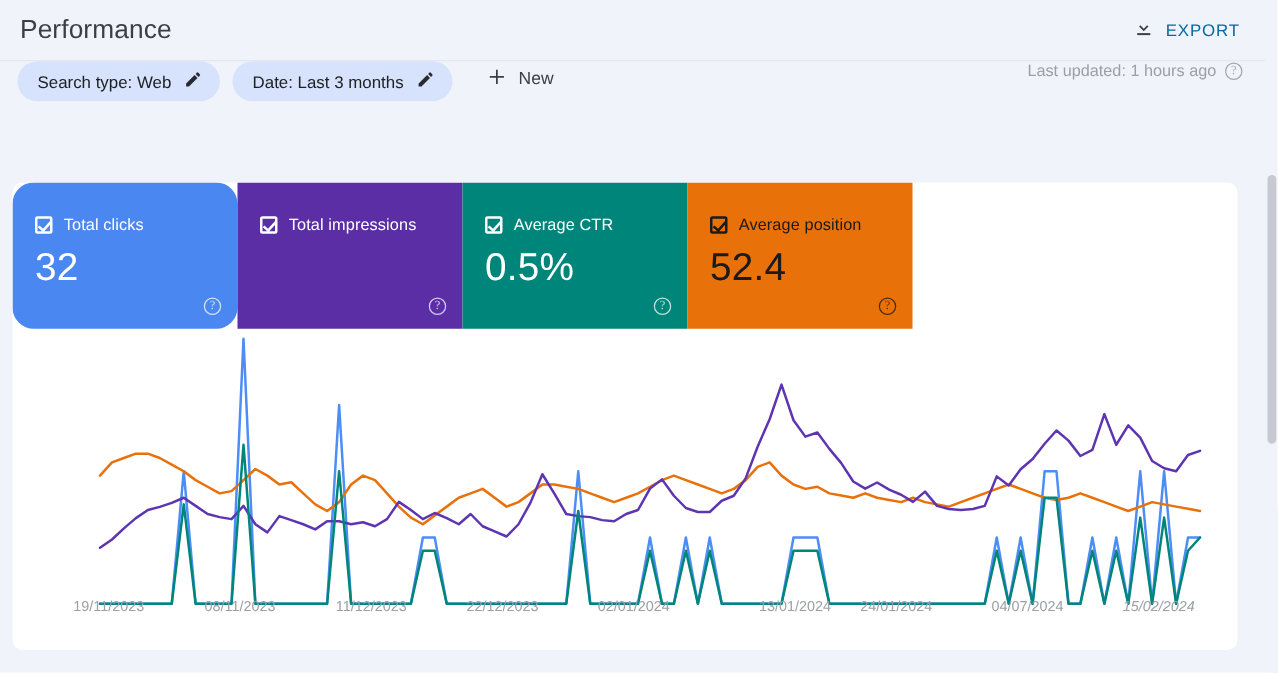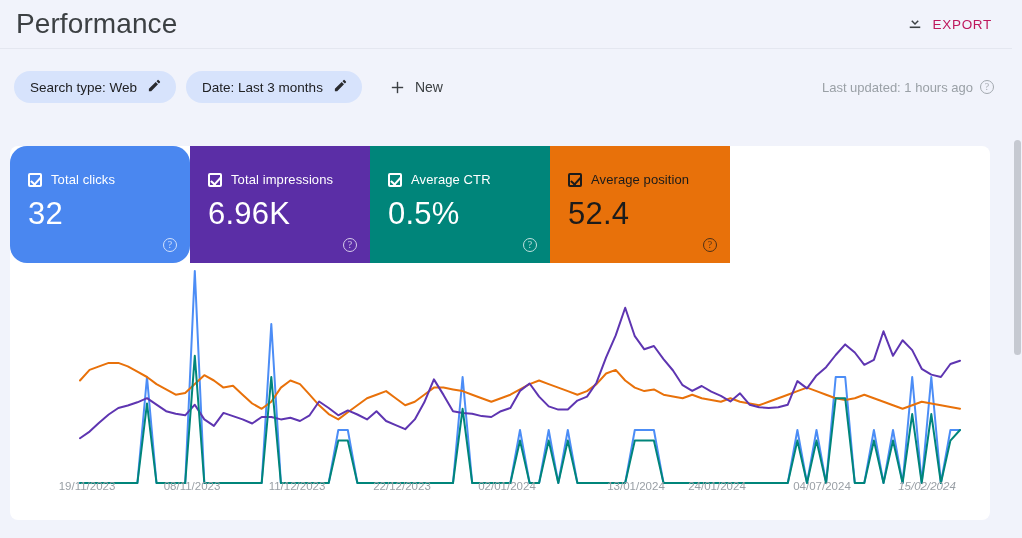--- a/index.html
+++ b/index.html
@@ -21,48 +21,48 @@
     left: 0; top: 0;
     width: 1012px;
     height: 49px;
     display: flex;
     align-items: center;
     justify-content: space-between;
     padding: 0 18px 0 16px;
     border-bottom: 1px solid #e4e7f0;
   }
   #page-title {
-    font-size: 28px;
+    font-size: 21px;
     font-weight: 400;
     color: #3c4043;
     letter-spacing: 0.1px;
   }
   #export-button {
     display: flex;
     align-items: center;
     gap: 9px;
     cursor: pointer;
     padding: 4px 2px;
   }
   #export-button .label {
     font-size: 13.5px;
     letter-spacing: 0.7px;
-    color: #be185d;
+    color: #0369a1;
     font-weight: 400;
   }
   .dl-icon { display: block; }
 
   
   #filter-bar {
     position: absolute;
     left: 0; top: 49px;
     width: 1012px;
     height: 76px;
     display: flex;
-    align-items: center;
+    align-items: flex-start;
     padding: 0 18px 0 14px;
   }
   .chip {
     display: flex;
     align-items: center;
     gap: 10px;
     background: #d7e3fc;
     border-radius: 18px;
     height: 32px;
     padding: 0 14px 0 16px;
@@ -282,21 +282,20 @@
       </div>
       <div class="card-value">32</div>
       <span class="card-help help-circle">?</span>
     </div>
 
     <div class="metric-card light" style="background:#5b2ea6">
       <div class="card-head">
         <span class="checkbox"></span>
         <span class="card-title">Total impressions</span>
       </div>
-      <div class="card-value">6.96K</div>
       <span class="card-help help-circle">?</span>
     </div>
 
     <div class="metric-card light" style="background:#00857a">
       <div class="card-head">
         <span class="checkbox"></span>
         <span class="card-title">Average CTR</span>
       </div>
       <div class="card-value">0.5%</div>
       <span class="card-help help-circle">?</span>

